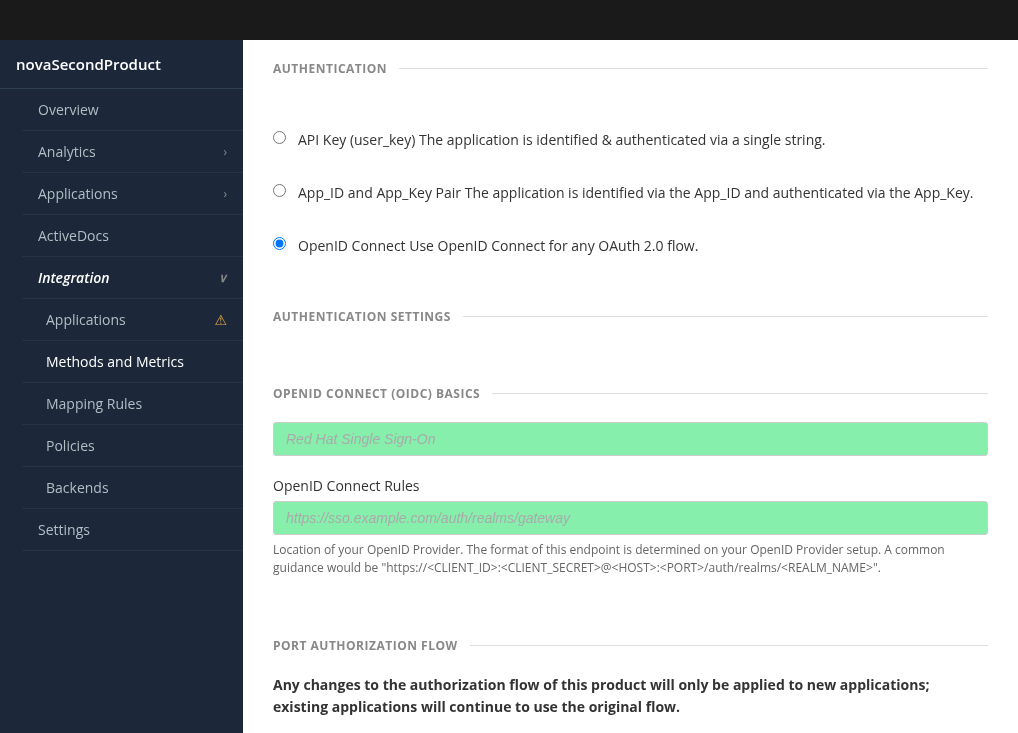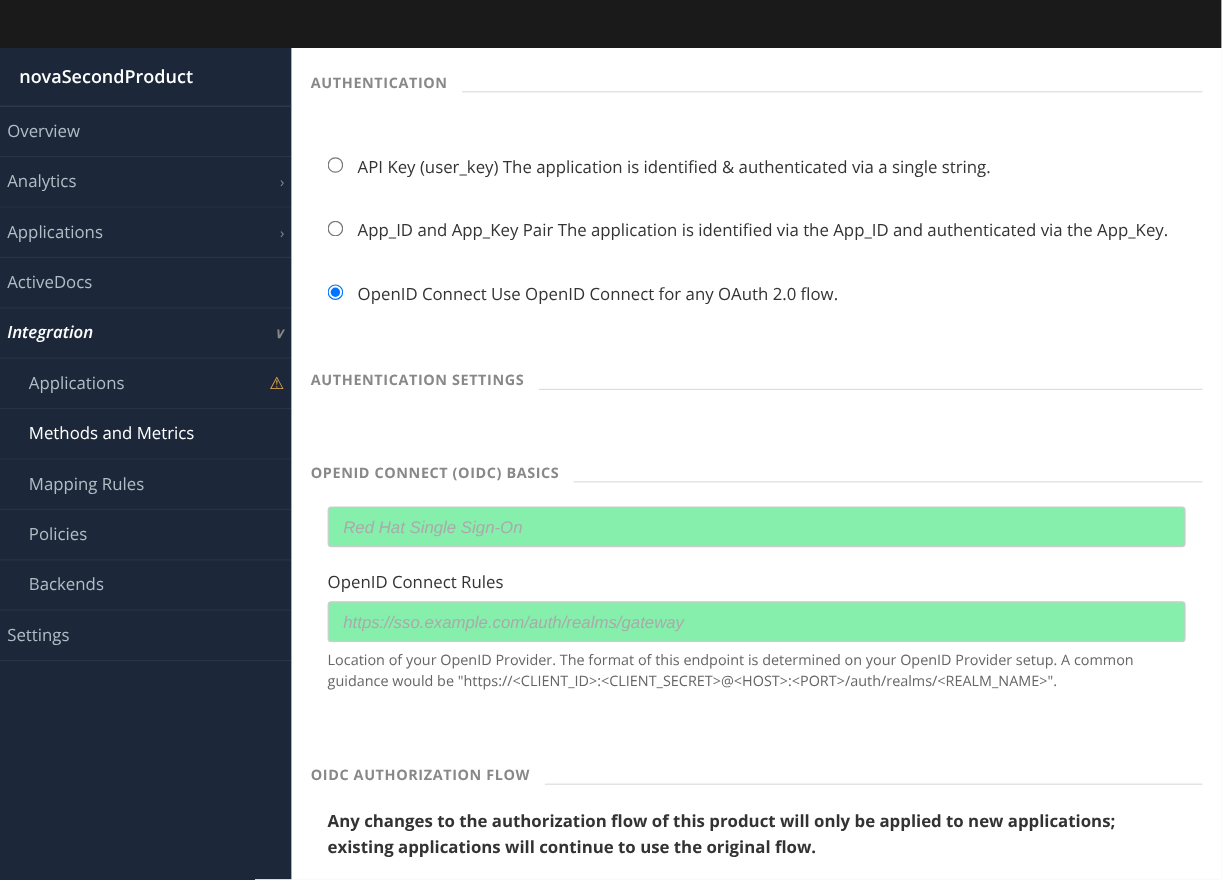--- a/index.html
+++ b/index.html
@@ -30,28 +30,29 @@
 
     .sidebar-product-title {
       padding: 14px 16px;
       font-size: 15px;
       color: #fff;
       border-bottom: 1px solid #2e3f54;
       font-weight: 600;
     }
 
     .sidebar-item {
-      padding: 11px 6px;
+      padding: 11px 16px;
       cursor: pointer;
       color: #b0bec5;
       font-size: 14px;
       display: flex;
       align-items: center;
       justify-content: space-between;
       border-bottom: 1px solid rgba(255,255,255,0.05);
+      margin-left: 22px;
     }
 
     .sidebar-item.section-header {
       color: #fff;
       font-weight: 600;
       font-style: italic;
     }
 
     .sidebar-item.sub-item {
       padding-left: 24px;
@@ -74,22 +75,22 @@
     
     .main-content {
       flex: 1;
       background: #fff;
       overflow-y: auto;
       padding: 0;
     }
 
     .section-divider {
       display: flex;
-      align-items: flex-end;
-      padding: 20px 16px 10px;
+      align-items: center;
+      padding: 20px 30px 10px;
       gap: 12px;
     }
 
     .section-divider .section-label {
       font-size: 12px;
       font-weight: 700;
       color: #888;
       letter-spacing: 0.5px;
       white-space: nowrap;
     }
@@ -276,21 +277,21 @@
       </div>
 
       <div class="form-group">
         <label>OpenID Connect Rules</label>
         <input type="text" class="form-control" placeholder="https://sso.example.com/auth/realms/gateway" style="">
         <p class="form-help">Location of your OpenID Provider. The format of this endpoint is determined on your OpenID Provider setup. A common guidance would be "https://&lt;CLIENT_ID&gt;:&lt;CLIENT_SECRET&gt;@&lt;HOST&gt;:&lt;PORT&gt;/auth/realms/&lt;REALM_NAME&gt;".</p>
       </div>
     </div>
 
     <div class="section-divider">
-      <span class="section-label">OIDC AUTHORIZATION FLOW</span>
+      <span class="section-label">PORT AUTHORIZATION FLOW</span>
       <div class="divider-line"></div>
     </div>
 
     <div class="oidc-flow-section">
       <p class="oidc-flow-notice">
         <strong>Any changes to the authorization flow of this product will only be applied to new applications; existing</strong>
         <span> </span><span style="font-weight:700;">applications will continue to use the original flow.</span>
       </p>
     </div>
 

